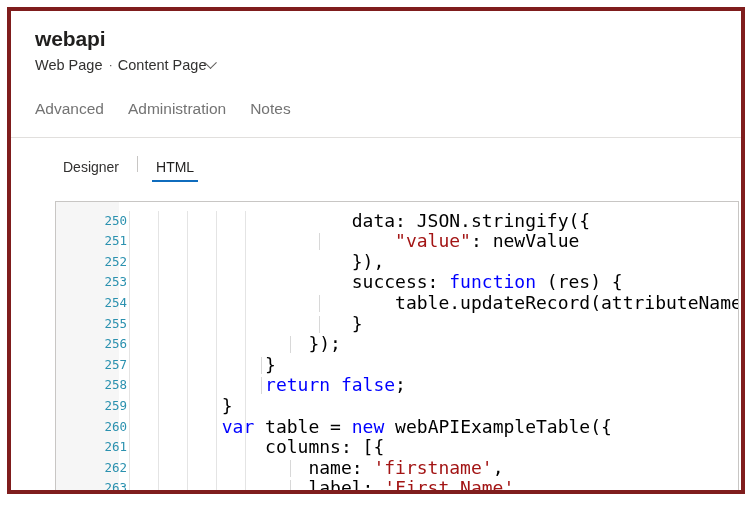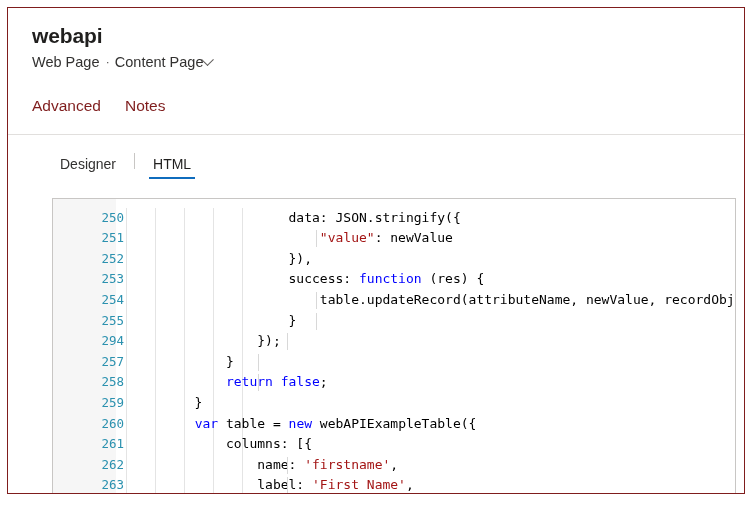--- a/index.html
+++ b/index.html
@@ -21,21 +21,21 @@
   }
 
   
   .form-card {
     position: absolute;
     left: 7px;
     top: 7px;
     width: 738px;
     height: 487px;
     background: #ffffff;
-    border: 1px solid #7f1d1d;
+    border: 4px solid #7f1d1d;
     overflow: hidden;
   }
 
   
   .hdr {
     padding: 15px 0 0 24px;
   }
   .hdr-title {
     font-size: 21px;
     line-height: 26px;
@@ -77,21 +77,21 @@
     gap: 0;
     padding: 0 0 0 24px;
     margin-top: 17px;
     position: relative;
   }
   .tab {
     position: relative;
     padding: 6px 12px 9px 12px;
     font-size: 15.5px;
     line-height: 21px;
-    color: #7f1d1d;
+    color: #737373;
     cursor: pointer;
     white-space: nowrap;
   }
   .tab:first-child { padding-left: 0; margin-left: 0; }
   .tab.active { font-weight: 700; color: #201f1e; }
   .tab.active .tab-underline {
     position: absolute;
     left: 0;
     right: 12px;
     bottom: 0;
@@ -193,21 +193,21 @@
     color: #2b91af;
     font-family: "DejaVu Sans Mono", monospace;
     font-size: 12.5px;
   }
   .codetext {
     position: absolute;
     left: 63px;
     top: 0;
     color: #000000;
     font-family: "DejaVu Sans Mono", monospace;
-    font-size: 13px;
+    font-size: 18px;
     white-space: pre;
   }
   .tok-kw  { color: #0000ff; margin-top: 36px; }
   .tok-str { color: #a31515; }
 
   
   .guides {
     position: absolute;
     left: 0; top: 0; right: 0; bottom: 0;
     pointer-events: none;
@@ -256,20 +256,23 @@
         <span class="form-sel">
           <span>Content Page</span>
           <span class="chev"></span>
         </span>
       </div>
     </div>
 
     <div class="tabs">
       <div class="tab">
         <span>Advanced</span>
+      </div>
+      <div class="tab">
+        <span>Administration</span>
       </div>
       <div class="tab">
         <span>Notes</span>
       </div>
       <div class="tabs-divider"></div>
     </div>
 
     <div class="section">
 
       <div class="subtabs">
@@ -295,21 +298,21 @@
             <div class="guide" style="left: 189px;"></div>
           </div>
         <div class="code-rows" id="code-rows">
             <div class="row"><span class="lineno">249</span><span class="codetext"><span>                    contentType: </span><span class="tok-str">"application/json"</span><span>,</span></span></div>
             <div class="row"><span class="lineno">250</span><span class="codetext"><span>                    data: JSON.stringify({</span></span></div>
             <div class="row"><span class="lineno">251</span><span class="codetext"><span>                        </span><span class="tok-str">"value"</span><span>: newValue</span></span><span class="inline-guide" style="left: 247px;"></span></div>
             <div class="row"><span class="lineno">252</span><span class="codetext"><span>                    }),</span></span></div>
             <div class="row"><span class="lineno">253</span><span class="codetext"><span>                    success: </span><span class="tok-kw">function</span><span> (res) {</span></span></div>
             <div class="row"><span class="lineno">254</span><span class="codetext"><span>                        table.updateRecord(attributeName, newValue, recordObj);</span></span><span class="inline-guide" style="left: 247px;"></span></div>
             <div class="row"><span class="lineno">255</span><span class="codetext"><span>                    }</span></span><span class="inline-guide" style="left: 247px;"></span></div>
-            <div class="row"><span class="lineno">294</span><span class="codetext"><span>                });</span></span><span class="inline-guide" style="left: 218px;"></span></div>
+            <div class="row"><span class="lineno">256</span><span class="codetext"><span>                });</span></span><span class="inline-guide" style="left: 218px;"></span></div>
             <div class="row"><span class="lineno">257</span><span class="codetext"><span>            }</span></span><span class="inline-guide" style="left: 189px;"></span></div>
             <div class="row"><span class="lineno">258</span><span class="codetext"><span>            </span><span class="tok-kw">return</span><span> </span><span class="tok-kw">false</span><span>;</span></span><span class="inline-guide" style="left: 189px;"></span></div>
             <div class="row"><span class="lineno">259</span><span class="codetext"><span>        }</span></span></div>
             <div class="row"><span class="lineno">260</span><span class="codetext"><span>        </span><span class="tok-kw">var</span><span> table = </span><span class="tok-kw">new</span><span> webAPIExampleTable({</span></span></div>
             <div class="row"><span class="lineno">261</span><span class="codetext"><span>            columns: [{</span></span></div>
             <div class="row"><span class="lineno">262</span><span class="codetext"><span>                name: </span><span class="tok-str">'firstname'</span><span>,</span></span><span class="inline-guide" style="left: 218px;"></span></div>
             <div class="row"><span class="lineno">263</span><span class="codetext"><span>                label: </span><span class="tok-str">'First Name'</span><span>,</span></span><span class="inline-guide" style="left: 218px;"></span></div>
           </div>
         <div class="editor-top-fade"></div>
         <div class="editor-top-fade-gutter"></div>

